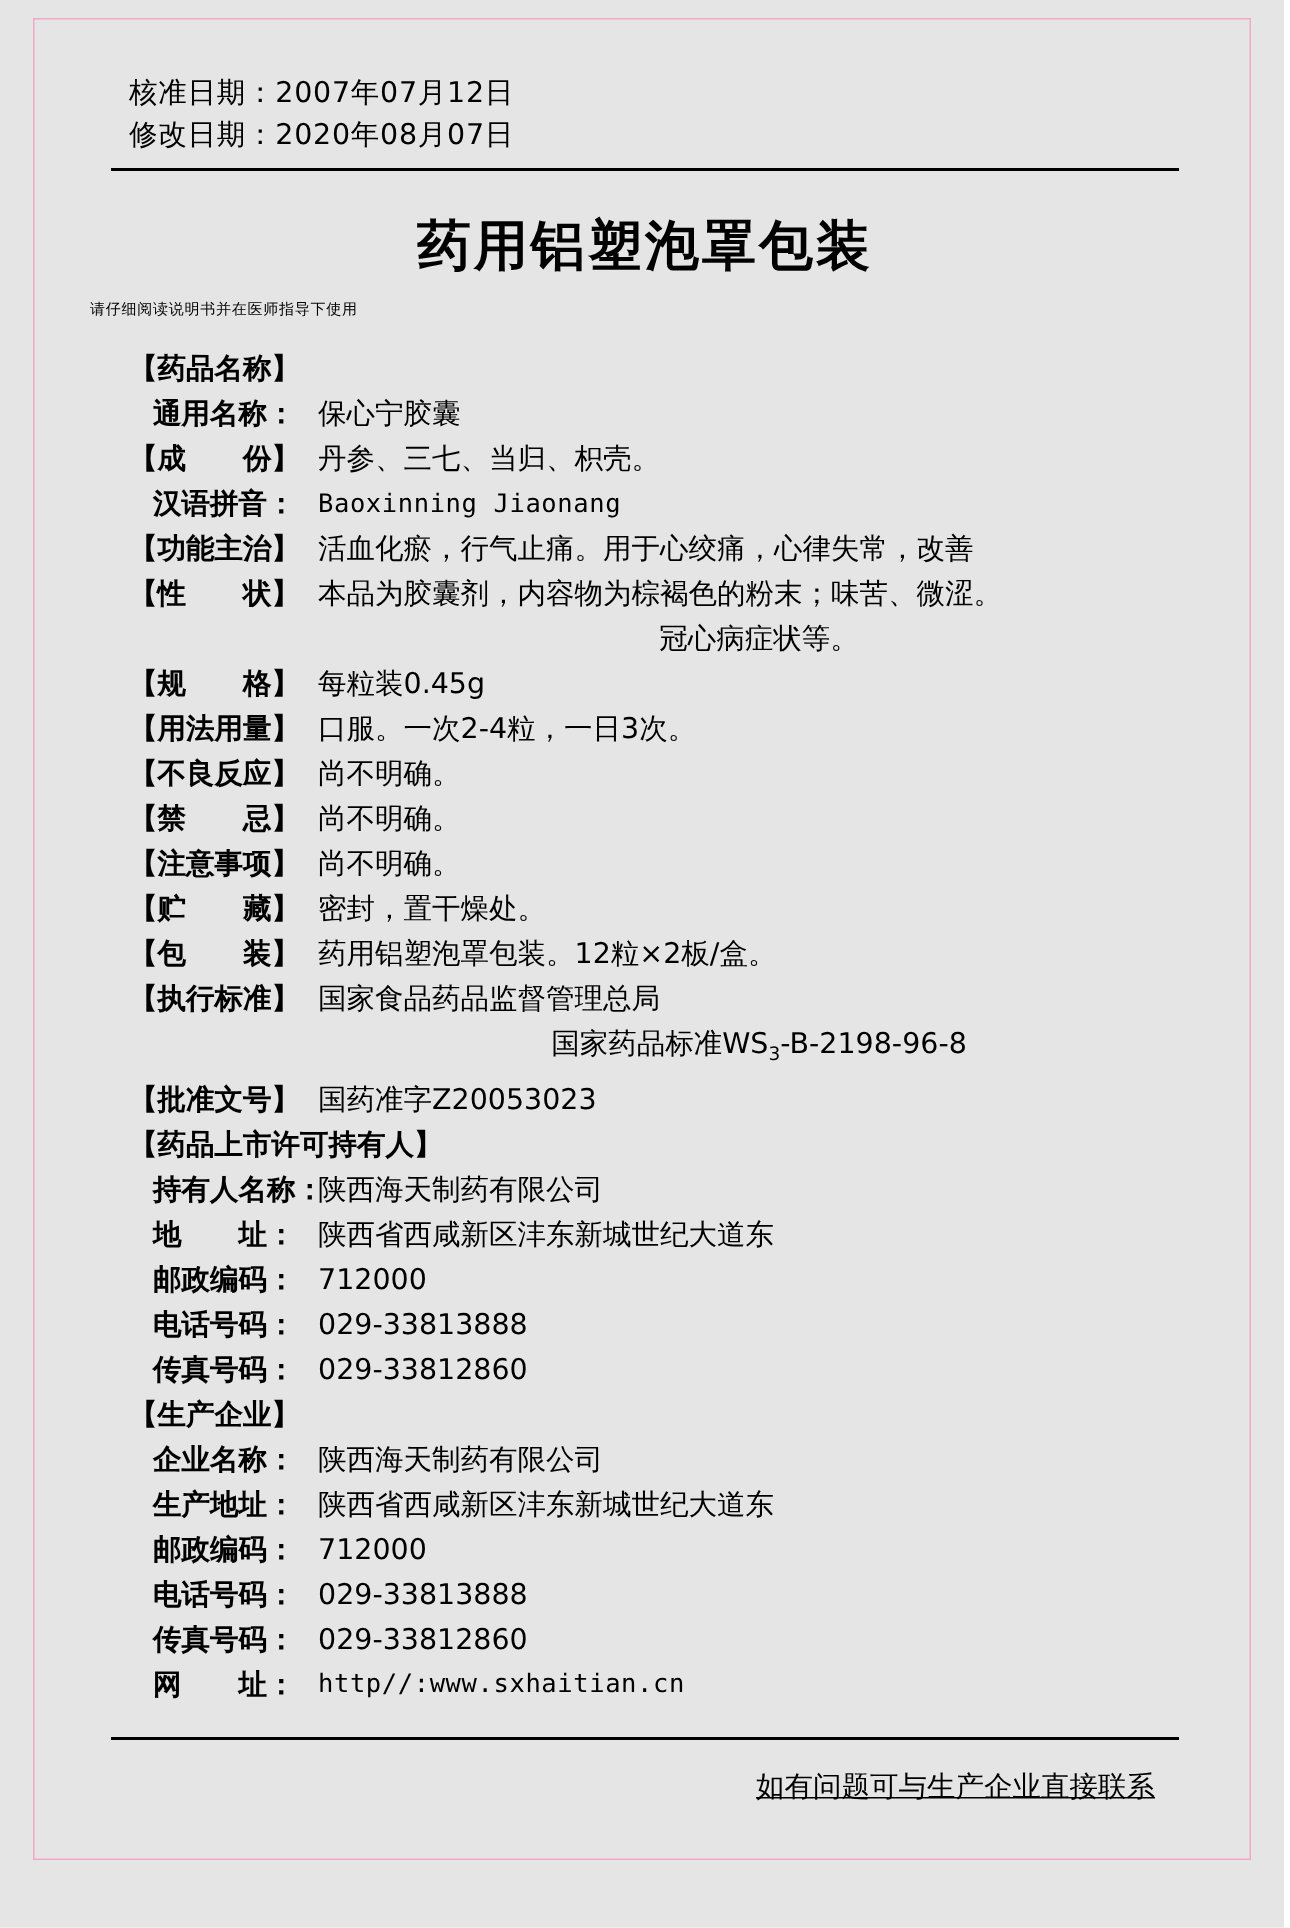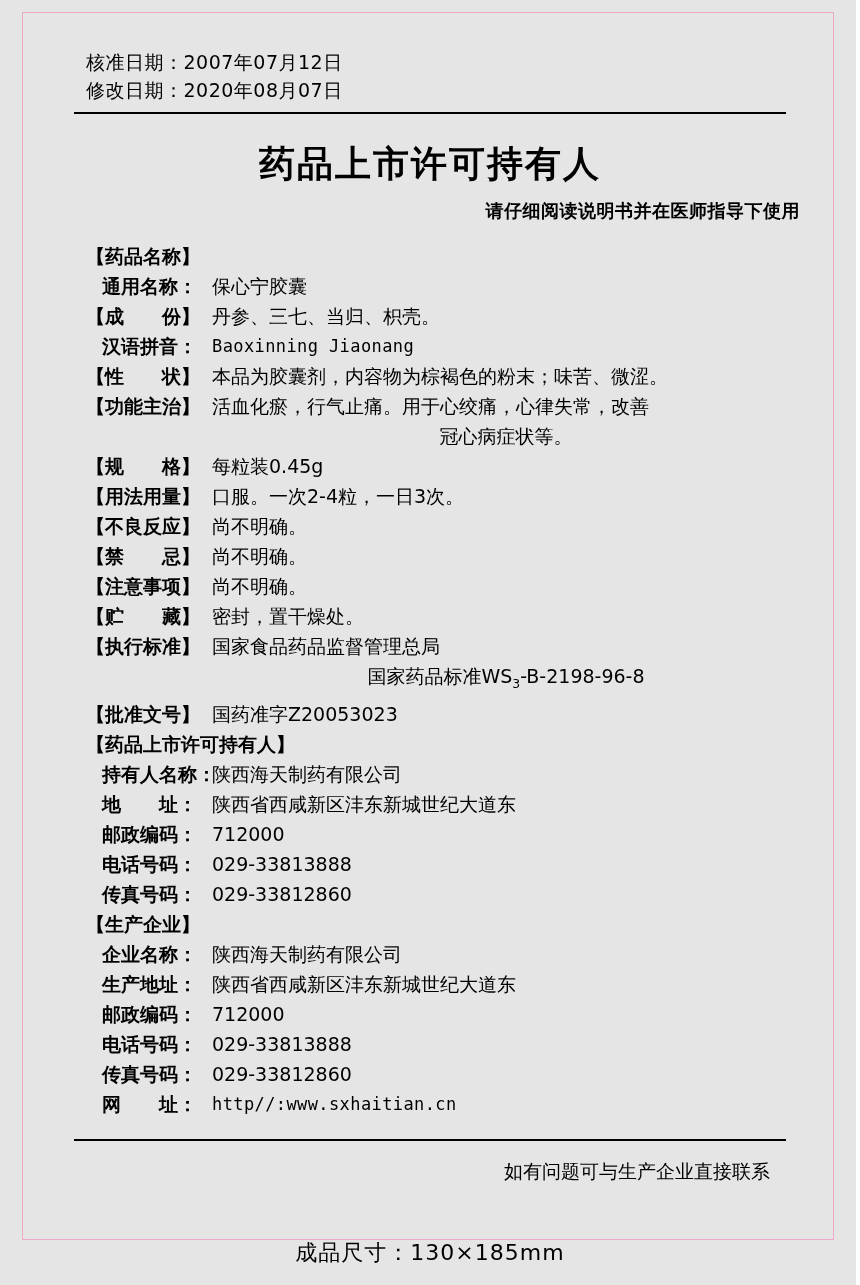--- a/index.html
+++ b/index.html
@@ -50,23 +50,23 @@
     margin: 8px 14px 0 14px;
   }
   .title {
     text-align: center;
     font-size: 36px;
     font-weight: bold;
     letter-spacing: 2px;
     margin-top: 26px;
   }
   .subtitle {
-    text-align: right;
-    font-size: 18px;
-    font-weight: bold;
+    text-align: left;
+    font-size: 10px;
+    font-weight: normal;
     margin-top: 10px;
     letter-spacing: 0.5px;
   }
   .body {
     margin-top: 18px;
     padding-left: 26px;
     font-size: 19px;
     line-height: 30px;
   }
   .row {
@@ -105,20 +105,21 @@
   .footer-rule {
     border-top: 2px solid #000;
     margin: 20px 14px 0 14px;
   }
   .footer-note {
     text-align: right;
     font-size: 19px;
     padding-right: 30px;
     margin-top: 18px;
     font-weight: 500;
+    text-decoration: underline;
   }
   .size-note {
     position: absolute;
     left: 0;
     top: 1238px;
     width: 860px;
     text-align: center;
     font-size: 22px;
     letter-spacing: 1px;
   }
@@ -135,21 +136,21 @@
 
   <div class="sheet">
 
     <div class="dates">
       <div>核准日期：2007年07月12日</div>
       <div>修改日期：2020年08月07日</div>
     </div>
 
     <div class="rule"></div>
 
-    <div class="title">药品上市许可持有人</div>
+    <div class="title">药用铝塑泡罩包装</div>
     <div class="subtitle">请仔细阅读说明书并在医师指导下使用</div>
 
     <div class="body">
 
       <div class="row">
           <div class="lbl bracket sec-head">【药品名称】</div>
           <div class="val"></div>
         </div>
 
       <div class="row">
@@ -161,28 +162,28 @@
           <div class="lbl bracket sec-head">【成　　份】</div>
           <div class="val">丹参、三七、当归、枳壳。</div>
         </div>
 
       <div class="row">
           <div class="lbl plain">汉语拼音：</div>
           <div class="val mono">Baoxinning Jiaonang</div>
         </div>
 
       <div class="row">
+          <div class="lbl bracket sec-head">【功能主治】</div>
+          <div class="val">活血化瘀，行气止痛。用于心绞痛，心律失常，改善</div>
+        </div>
+
+      <div class="row">
           <div class="lbl bracket sec-head">【性　　状】</div>
           <div class="val">本品为胶囊剂，内容物为棕褐色的粉末；味苦、微涩。</div>
         </div>
-
-      <div class="row">
-          <div class="lbl bracket sec-head">【功能主治】</div>
-          <div class="val">活血化瘀，行气止痛。用于心绞痛，心律失常，改善</div>
-        </div>
       <div class="cont">冠心病症状等。</div>
 
       <div class="row">
           <div class="lbl bracket sec-head">【规　　格】</div>
           <div class="val">每粒装0.45g</div>
         </div>
 
       <div class="row">
           <div class="lbl bracket sec-head">【用法用量】</div>
           <div class="val">口服。一次2-4粒，一日3次。</div>
@@ -201,20 +202,24 @@
       <div class="row">
           <div class="lbl bracket sec-head">【注意事项】</div>
           <div class="val">尚不明确。</div>
         </div>
 
       <div class="row">
           <div class="lbl bracket sec-head">【贮　　藏】</div>
           <div class="val">密封，置干燥处。</div>
         </div>
 
+      <div class="row">
+          <div class="lbl bracket sec-head">【包　　装】</div>
+          <div class="val">药用铝塑泡罩包装。12粒×2板/盒。</div>
+        </div>
 
 
       <div class="row">
           <div class="lbl bracket sec-head">【执行标准】</div>
           <div class="val">国家食品药品监督管理总局</div>
         </div>
       <div class="cont" id="std-cont">国家药品标准WS<sub>3</sub>-B-2198-96-8</div>
 
       <div class="row">
           <div class="lbl bracket sec-head">【批准文号】</div>
@@ -283,14 +288,13 @@
           <div class="lbl plain">网　　址：</div>
           <div class="val mono">http//:www.sxhaitian.cn</div>
         </div>
 
     </div>
 
     <div class="footer-rule"></div>
     <div class="footer-note">如有问题可与生产企业直接联系</div>
   </div>
 
-  <div class="size-note">成品尺寸：130×185mm</div>
 </div>
 
 </body></html>

